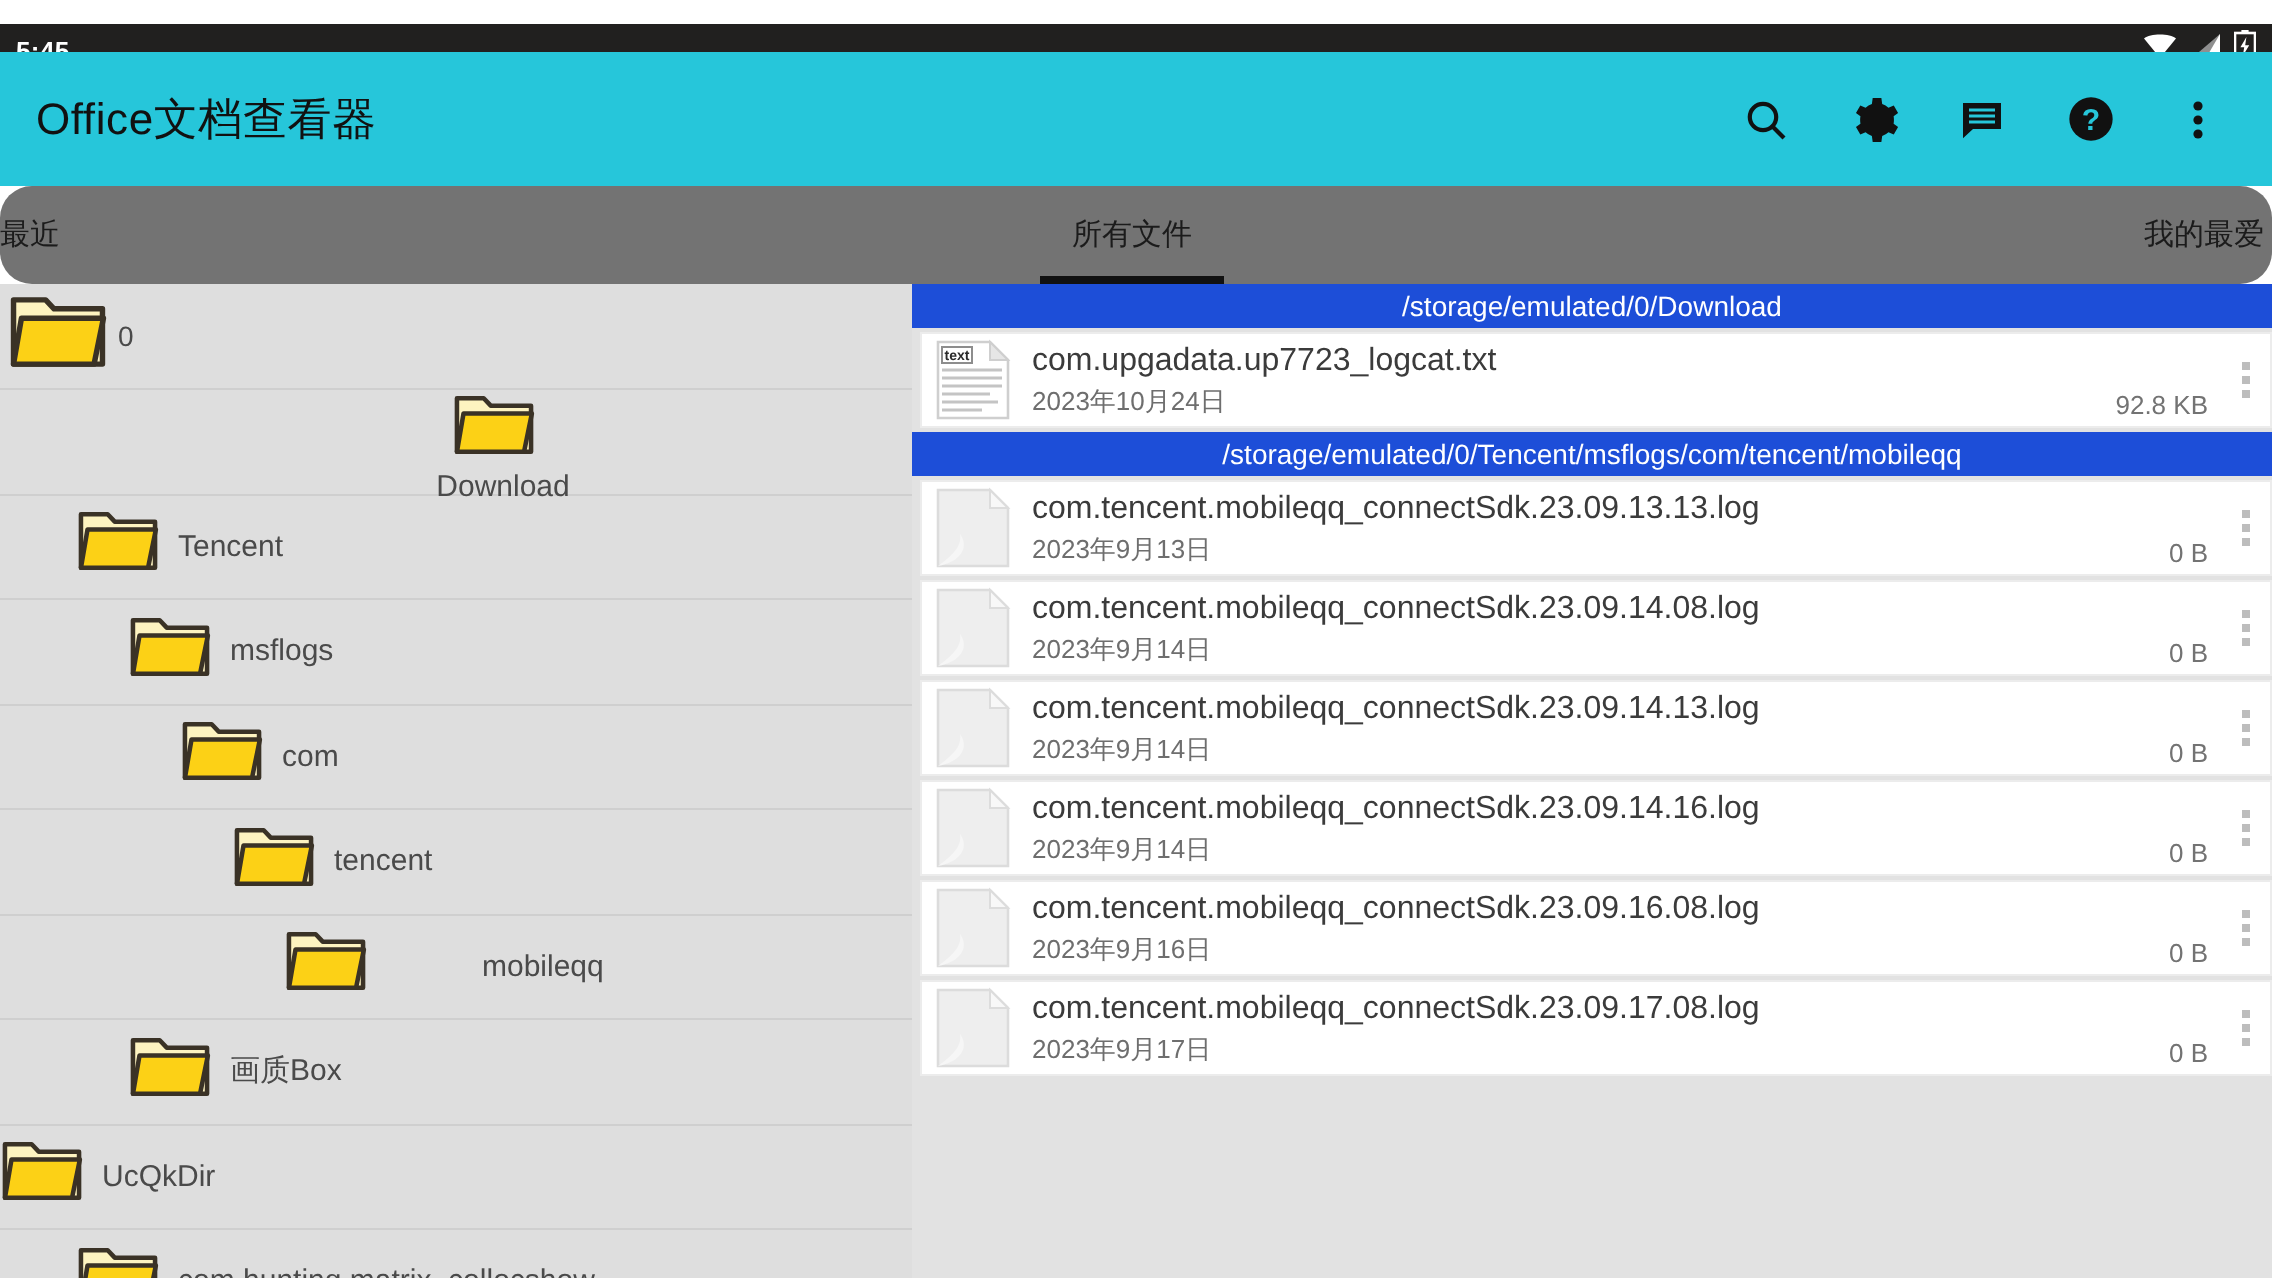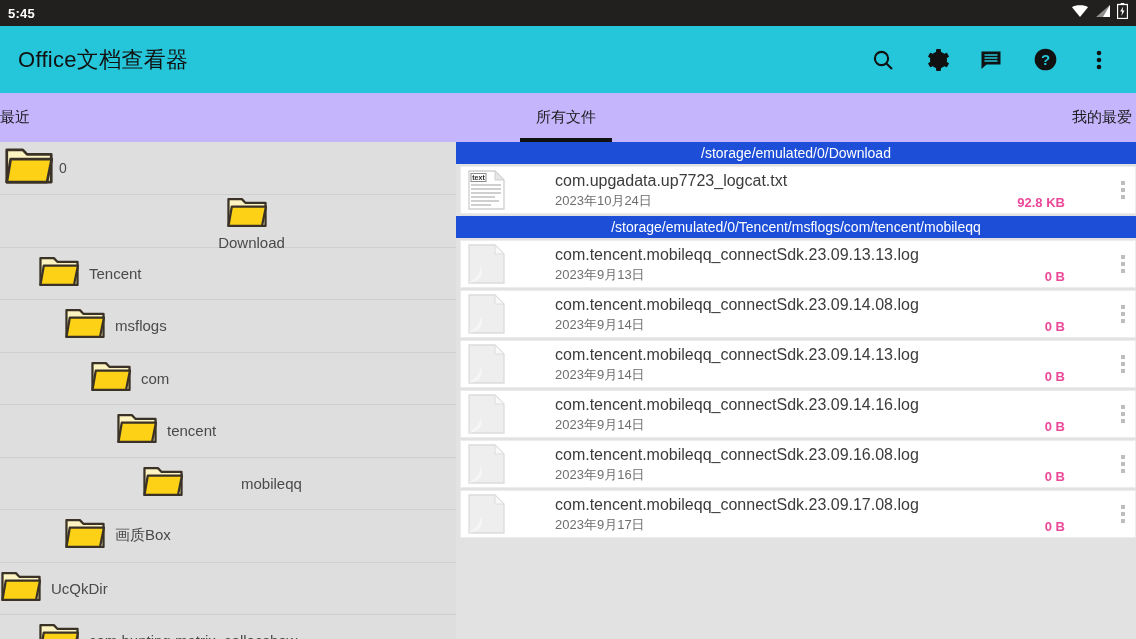--- a/index.html
+++ b/index.html
@@ -2,35 +2,35 @@
 <html><head>
 <meta charset="utf-8">
 <style>
   * { margin:0; padding:0; box-sizing:border-box; }
   html,body { width:1136px; height:639px; overflow:hidden; background:#ffffff;
     font-family:"Liberation Sans", sans-serif; }
 
   #app { position:relative; width:1136px; height:639px; overflow:hidden; background:#fff; }
 
   
-  .statusbar { position:absolute; left:0; top:0; width:1136px; height:26px;
+  .statusbar { position:absolute; left:0; top:12px; width:1136px; height:26px;
     background:#21201f; display:flex; align-items:center; padding:0 8px; }
   .status-time { color:#fff; font-size:13px; font-weight:bold; letter-spacing:.2px; }
   .status-right { margin-left:auto; display:flex; align-items:center; gap:6px; }
 
   
   .appbar { position:absolute; left:0; top:26px; width:1136px; height:67px;
     background:#26c6da; display:flex; align-items:center; padding:16px 18px; }
   .app-title { color:#111; font-size:22px; letter-spacing:.3px; }
   .appbar-actions { margin-left:auto; display:flex; align-items:center; gap:28px; padding-right:6px; }
   .act { width:26px; height:26px; display:flex; align-items:center; justify-content:center; cursor:pointer; }
 
   
   .tabstrip { position:absolute; left:0; top:93px; width:1136px; height:49px;
-    background:#c4b5fd; display:flex; align-items:stretch; }
+    background:#737373; display:flex; align-items:stretch;border-radius:16px; }
   .tab { flex:1; display:flex; align-items:center; justify-content:center;
     position:relative; color:#1b1b1b; font-size:15px; cursor:pointer; }
   .tab.first { justify-content:flex-start; padding-left:0px; }
   .tab.last  { justify-content:flex-end;  padding-right:4px; }
   .tab .ink { position:absolute; bottom:0; left:50%; transform:translateX(-50%);
     width:92px; height:4px; background:#111; display:none; }
   .tab.active .ink { display:block; }
 
   
   .content { position:absolute; left:0; top:142px; width:1136px; height:497px; }
@@ -45,28 +45,28 @@
   .tree-label { font-size:15px; color:#4a4a4a; margin-left:9px; white-space:nowrap; }
   .tree-row.root .tree-label { font-size:14px; margin-left:5px; }
 
   
   .filepanel { position:absolute; left:456px; top:0; width:680px; height:497px;
     background:#e2e2e2; overflow:hidden; }
   .path-header { height:22px; background:#1d4ed8; color:#fff; font-size:14px;
     display:flex; align-items:center; justify-content:center; }
   .file-row { position:relative; height:48px; background:#fff; margin:2px 0 2px 4px;
     display:flex; align-items:center; padding-left:4px; cursor:pointer;
-    box-shadow:0 0 0 1px #ececec inset;gap:39px; }
+    box-shadow:0 0 0 1px #ececec inset; }
   .file-ico { flex:0 0 auto; width:46px; display:flex; align-items:center; justify-content:center; }
   .file-mid { flex:1 1 auto; min-width:0; padding-left:6px; }
   .file-name { font-size:16px; color:#3b3b3b; white-space:nowrap; overflow:hidden;
     text-overflow:ellipsis; line-height:20px; }
   .file-date { font-size:13px; color:#6e6e6e; line-height:18px; margin-top:1px; }
-  .file-size { font-size:13px; color:#ec4899; white-space:nowrap;
-    align-self:flex-end; padding:0 10px 4px 0;font-weight:bold; }
+  .file-size { font-size:13px; color:#737373; white-space:nowrap;
+    align-self:flex-end; padding:0 10px 4px 0; }
   .row-menu { width:22px; display:flex; flex-direction:column; align-items:center;
     justify-content:center; gap:3px; padding-right:4px; cursor:pointer; }
   .row-menu i { width:4px; height:4px; background:#bdbdbd; display:block; }
 </style>
 </head>
 <body>
 
 <div id="app">
 
   <div class="statusbar">

